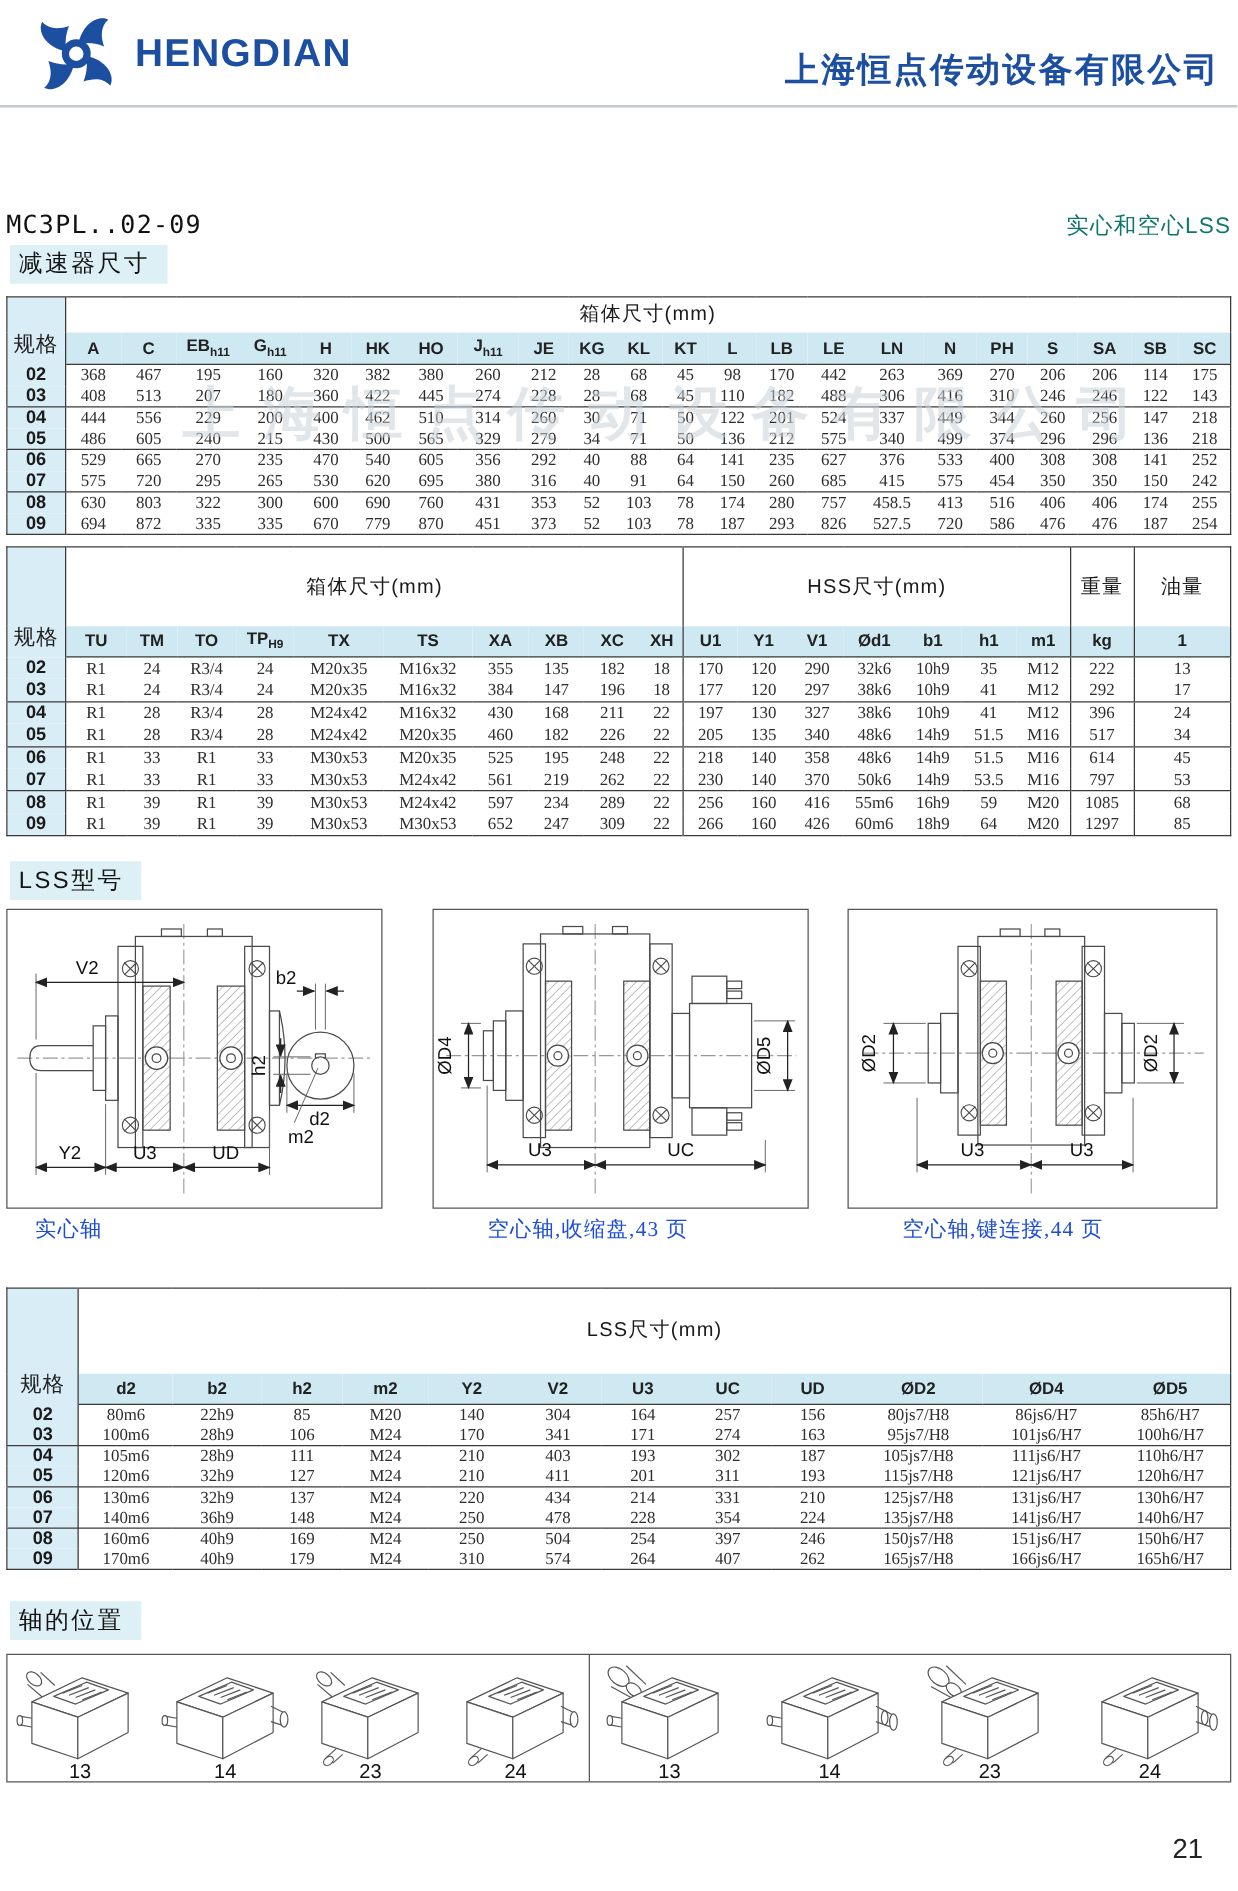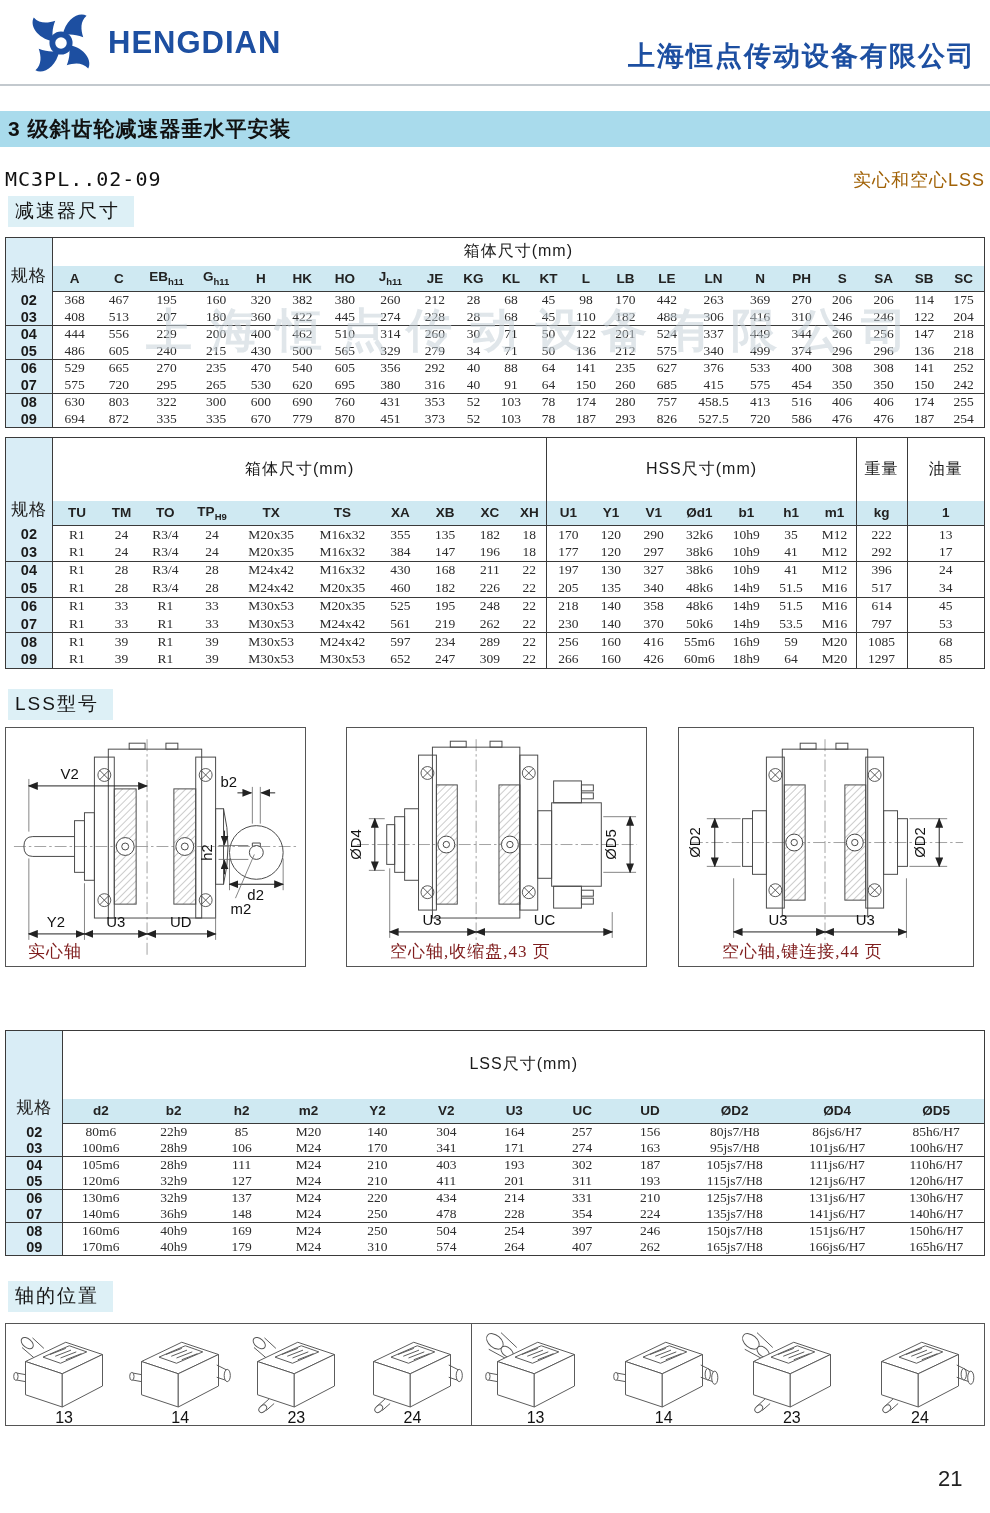--- a/index.html
+++ b/index.html
@@ -16,21 +16,21 @@
   .logo{position:absolute;left:28px;top:10px;display:flex;align-items:center;gap:14px;}
   .logo svg{display:block;}
   .brand{font-size:31px;font-weight:700;color:var(--brand_blue);letter-spacing:1px;}
   .company{position:absolute;right:14px;top:38px;font-size:27px;font-weight:700;color:var(--brand_blue);letter-spacing:2px;}
 
   
   .title-bar{position:absolute;top:111px;left:0;width:990px;height:36px;background:var(--title_bar_bg);
              font-size:21px;font-weight:700;color:#111;line-height:36px;padding-left:8px;letter-spacing:1px;}
   .model-row{position:absolute;top:167px;left:5px;width:980px;display:flex;justify-content:space-between;align-items:baseline;}
   .model{font-family:"DejaVu Sans Mono","Liberation Mono",monospace;font-size:20px;color:#111;letter-spacing:1px;}
-  .variant{font-size:18px;color:#a16207;letter-spacing:1px;}
+  .variant{font-size:18px;color:#0f766e;letter-spacing:1px;}
   .section-label{position:absolute;left:8px;background:var(--label_bg);color:#151515;font-size:19px;
                  padding:2px 14px 3px 7px;letter-spacing:2px;white-space:nowrap;}
 
   .watermark{position:absolute;top:300px;left:146px;font-size:46px;font-weight:700;color:#c7d2d9;
              opacity:.55;letter-spacing:19px;white-space:nowrap;z-index:6;pointer-events:none;}
 
   
   .tblwrap{position:absolute;left:5px;width:980px;z-index:2;}
   table.dtbl{border-collapse:collapse;table-layout:fixed;width:980px;border:1px solid var(--border_dark);}
   .dtbl th,.dtbl td{padding:0;text-align:center;vertical-align:middle;white-space:nowrap;overflow:visible;}
@@ -46,21 +46,21 @@
   .dtbl tr.hsep th,.dtbl tr.hsep td{border-bottom:1px solid var(--border_dark);}
   .dtbl .vsep{border-left:1px solid var(--border_dark);}
 
   
   .diag{position:absolute;top:727px;height:240px;border:1.5px solid #555;background:#fff;}
   .diag svg{display:block;width:100%;height:100%;}
   .diag .cl{stroke:#999;stroke-dasharray:12 3 2.5 3;stroke-width:.9;}
   .diag .ext{stroke:#666;stroke-width:.8;}
   .diag .dim{stroke:#222;stroke-width:1;}
   .diag text{stroke:none;font:15px "Liberation Sans",sans-serif;fill:#111;}
-  .cap{position:absolute;top:940px;font-size:17px;color:#7f1d1d;font-family:"Liberation Serif","DejaVu Serif",serif;letter-spacing:1px;}
+  .cap{position:absolute;top:972px;font-size:17px;color:#1d4ed8;font-family:"Liberation Serif","DejaVu Serif",serif;letter-spacing:1px;}
 
   
   .shaftbox{position:absolute;top:1323px;left:5px;width:980px;height:103px;border:1.5px solid #555;display:flex;z-index:2;}
   .half{flex:0 0 47.5%;display:flex;justify-content:space-around;align-items:flex-start;padding-top:6px;}
   .half.right{flex:1;border-left:1.2px solid #555;}
   .icell{display:flex;flex-direction:column;align-items:center;}
   .ilabel{font-size:16px;color:#111;margin-top:-5px;}
 
   .pageno{position:absolute;top:1466px;left:938px;font-size:22px;color:#222;}
 </style>
@@ -81,21 +81,20 @@
           <use href="#bl" transform="rotate(270)"></use>
           <circle cx="0" cy="0" r="14" fill="#1d4fa1"></circle>
           <circle cx="0" cy="0" r="7" fill="#fff"></circle>
         </g>
       </svg>
       <span class="brand">HENGDIAN</span>
     </div>
     <div class="company">上海恒点传动设备有限公司</div>
   </div>
 
-  <div class="title-bar">3 级斜齿轮减速器垂水平安装</div>
 
   <div class="model-row">
     <span class="model">MC3PL..02-09</span>
     <span class="variant">实心和空心LSS</span>
   </div>
 
   <div class="section-label" style="top:196px">减速器尺寸</div>
 
   <div class="watermark">上海恒点传动设备有限公司</div>
 
@@ -198,21 +197,21 @@
             <td>45</td>
             <td>110</td>
             <td>182</td>
             <td>488</td>
             <td>306</td>
             <td>416</td>
             <td>310</td>
             <td>246</td>
             <td>246</td>
             <td>122</td>
-            <td>204</td>
+            <td>143</td>
           </tr>
           <tr style="height: 17px;">
             <th class="spec">04</th>
             <td>444</td>
             <td>556</td>
             <td>229</td>
             <td>200</td>
             <td>400</td>
             <td>462</td>
             <td>510</td>

